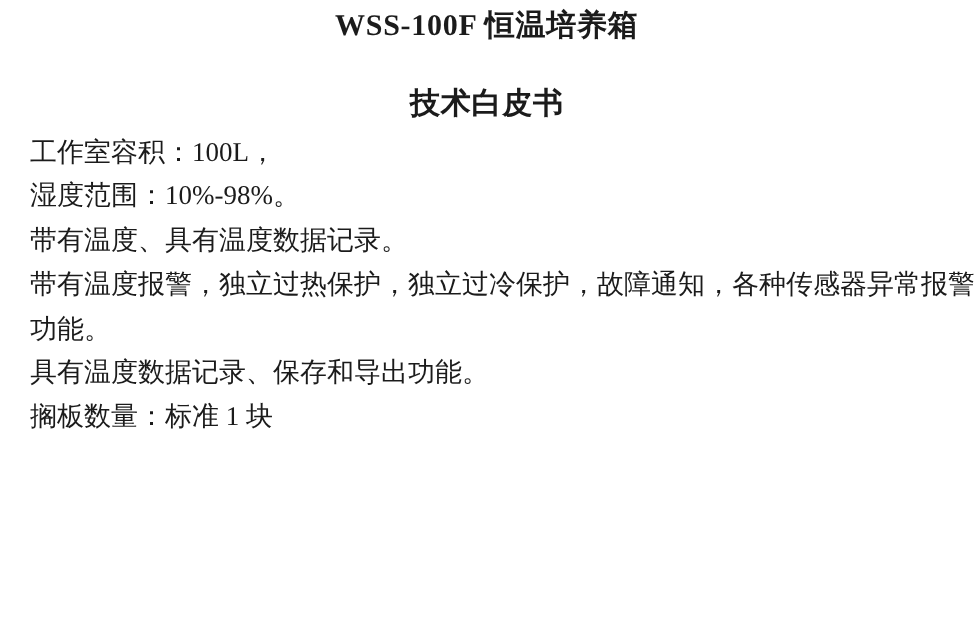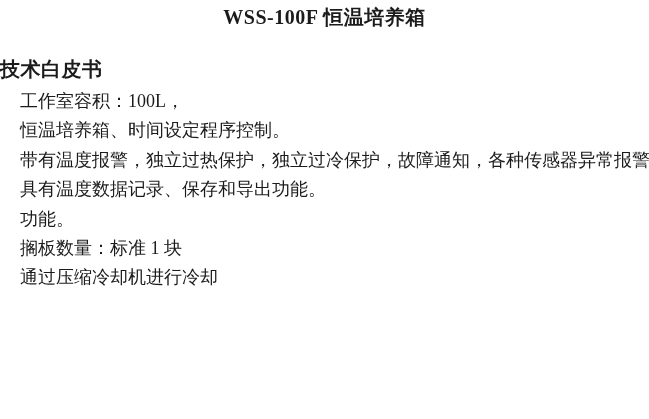--- a/index.html
+++ b/index.html
@@ -24,20 +24,21 @@
     padding-top: 5px;
     text-align: center;
     font-weight: bold;
     font-size: 20px;
     line-height: 24px;
     letter-spacing: 0.5px;
     white-space: nowrap;
   }
   .doc-subtitle {
     margin-top: 28px;
+    text-align: center;
     font-weight: bold;
     font-size: 20px;
     line-height: 24px;
     letter-spacing: 0.5px;
     white-space: nowrap;
   }
   .doc-body {
     margin: 6px 14px 0 20px;
     font-size: 18px;
     line-height: 29.4px;
@@ -49,20 +50,20 @@
 </head>
 <body style="background: rgb(255, 255, 255); color: rgb(27, 27, 27);">
 
 <div class="page">
   <div class="doc-title">WSS-100F 恒温培养箱</div>
 
   <div class="doc-subtitle">技术白皮书</div>
 
   <div class="doc-body">
     <div class="spec-line">工作室容积：100L，</div>
-    <div class="spec-line">恒温培养箱、时间设定程序控制。</div>
+    <div class="spec-line">湿度范围：10%-98%。</div>
+    <div class="spec-line">带有温度、具有温度数据记录。</div>
     <div class="spec-line">带有温度报警，独立过热保护，独立过冷保护，故障通知，各种传感器异常报警</div>
+    <div class="spec-line">功能。</div>
     <div class="spec-line">具有温度数据记录、保存和导出功能。</div>
-    <div class="spec-line">功能。</div>
     <div class="spec-line">搁板数量：标准 1 块</div>
-    <div class="spec-line">通过压缩冷却机进行冷却</div>
   </div>
 </div>
 
 </body></html>

